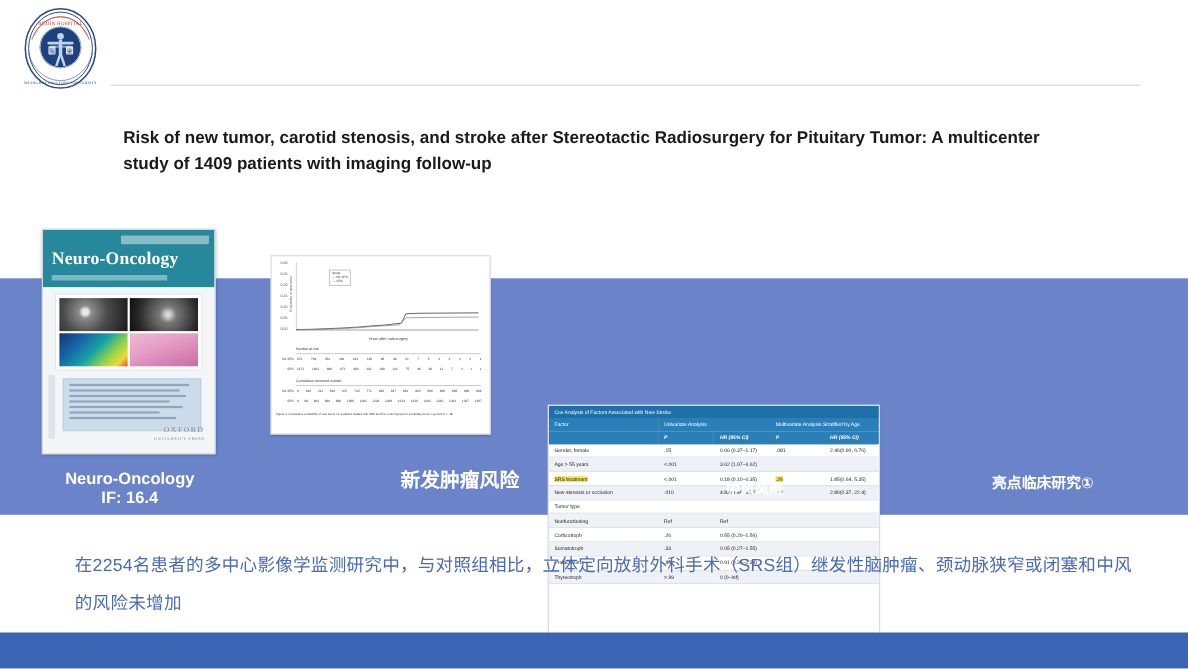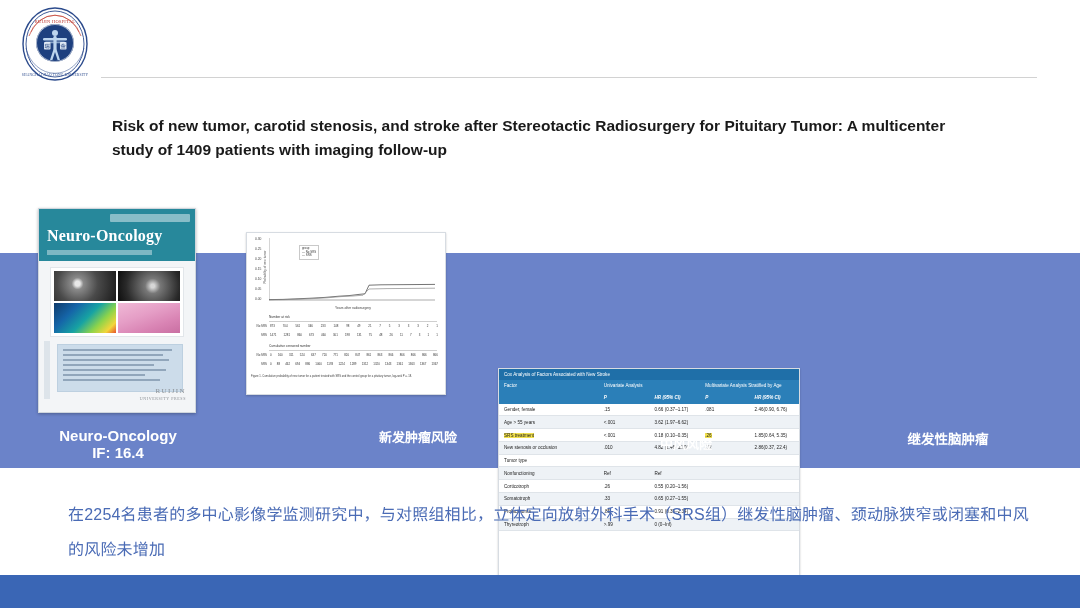--- a/index.html
+++ b/index.html
@@ -232,21 +232,21 @@
 
   
   .caption {
     position: absolute;
     color: #ffffff;
     font-weight: bold;
     text-align: center;
     line-height: 17px;
   }
   #cap-journal { left: 18px; top: 427px; width: 200px; font-size: 15px; }
-  #cap-km1 { left: 318px; top: 429px; width: 200px; font-size: 13px; }
+  #cap-km1 { left: 318px; top: 429px; width: 200px; font-size: 18px; }
   #cap-table { left: 586px; top: 436px; width: 200px; font-size: 13px; }
   #cap-km2 { left: 848px; top: 431px; width: 200px; font-size: 13.5px; }
 
   
   #body-text {
     position: absolute;
     left: 68px; top: 497px;
     width: 965px;
     font-size: 16px;
     color: #4a6bb5;
@@ -333,21 +333,21 @@
         <div class="toc-line" style="width:96%"></div>
         <div class="toc-line" style="width:88%"></div>
         <div class="toc-line" style="width:93%"></div>
         <div class="toc-line" style="width:80%"></div>
         <div class="toc-line" style="width:90%"></div>
         <div class="toc-line" style="width:72%"></div>
         <div class="toc-line" style="width:85%"></div>
       </div>
 
       <div class="cover-oup">
-        <div>RUIJIN</div>
+        <div>OXFORD</div>
         <div style="font-size:4px;letter-spacing:.6px">UNIVERSITY PRESS</div>
       </div>
     </div>
   </div>
 
   <div class="figure-wrap panel" id="fig-km1">
     <div class="km-inner">
 
       <div class="km-axis-label-y" style="top:34px">Probability of new tumor</div>
 
@@ -563,19 +563,19 @@
       </tbody>
     </table>
   </div>
 
   <div class="caption" id="cap-journal">
     <div>Neuro-Oncology</div>
     <div>IF: 16.4</div>
   </div>
   <div class="caption" id="cap-km1">新发肿瘤风险</div>
   <div class="caption" id="cap-table">中风风险</div>
-  <div class="caption" id="cap-km2">继发性脑肿瘤</div>
+  <div class="caption" id="cap-km2">亮点临床研究①</div>
 
   <div id="body-text">在2254名患者的多中心影像学监测研究中，与对照组相比，立体定向放射外科手术（SRS组）继发性脑肿瘤、颈动脉狭窄或闭塞和中风的风险未增加</div>
 
   <div id="footer-bar"></div>
 
 </div>
 
 </body></html>

